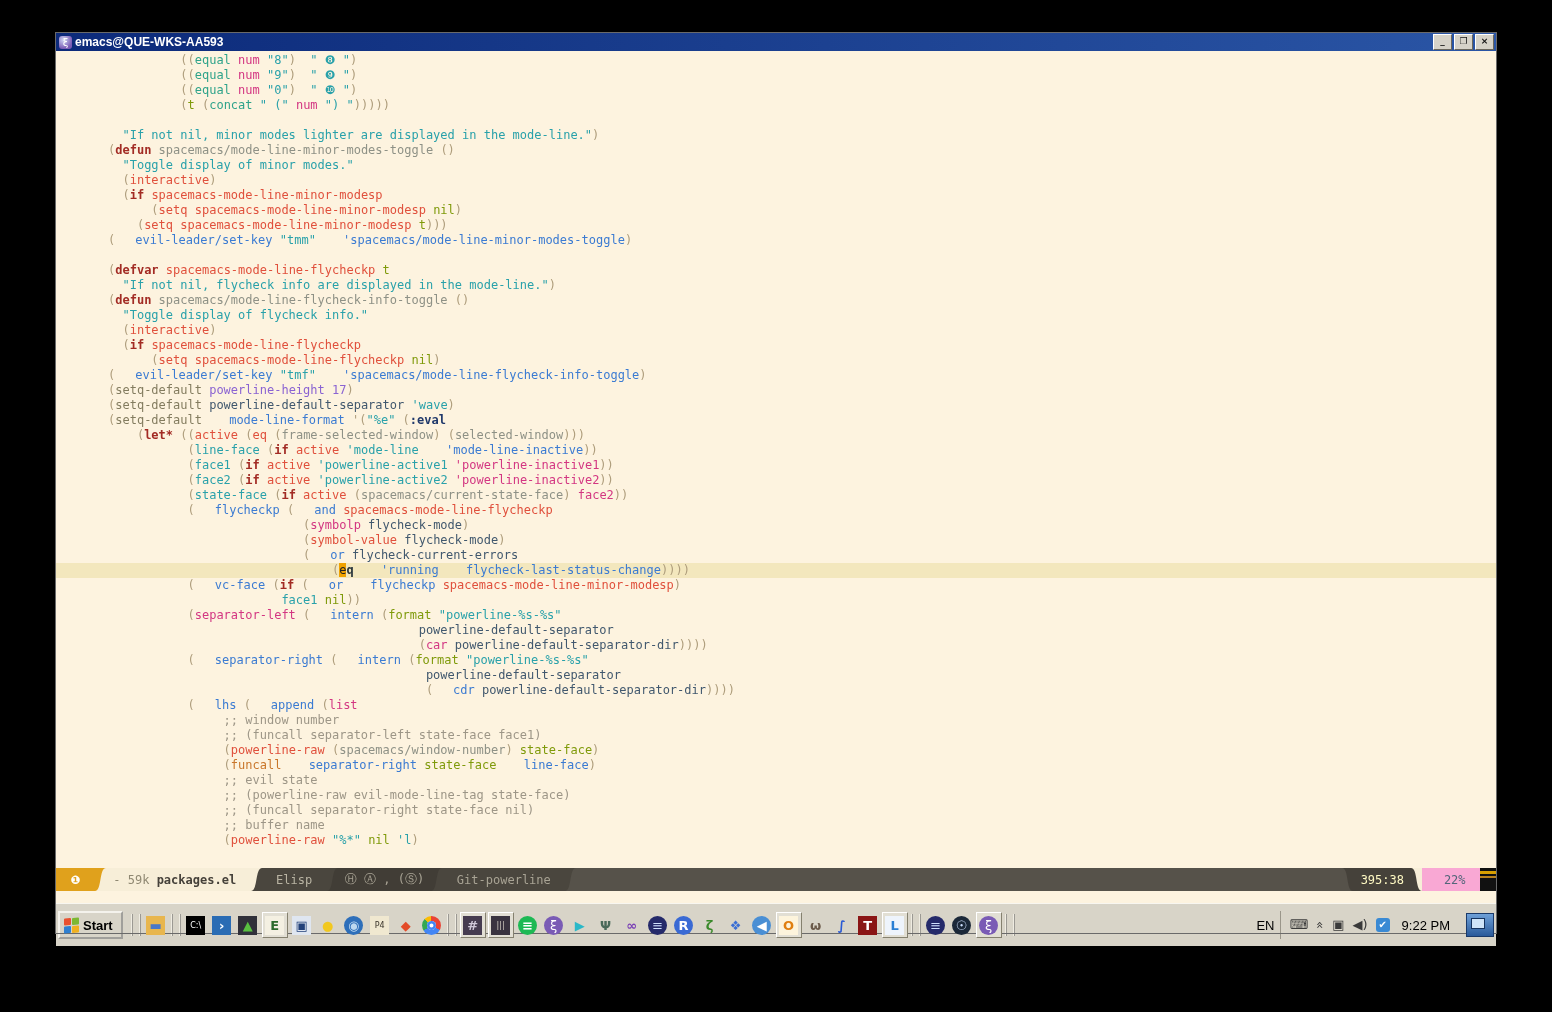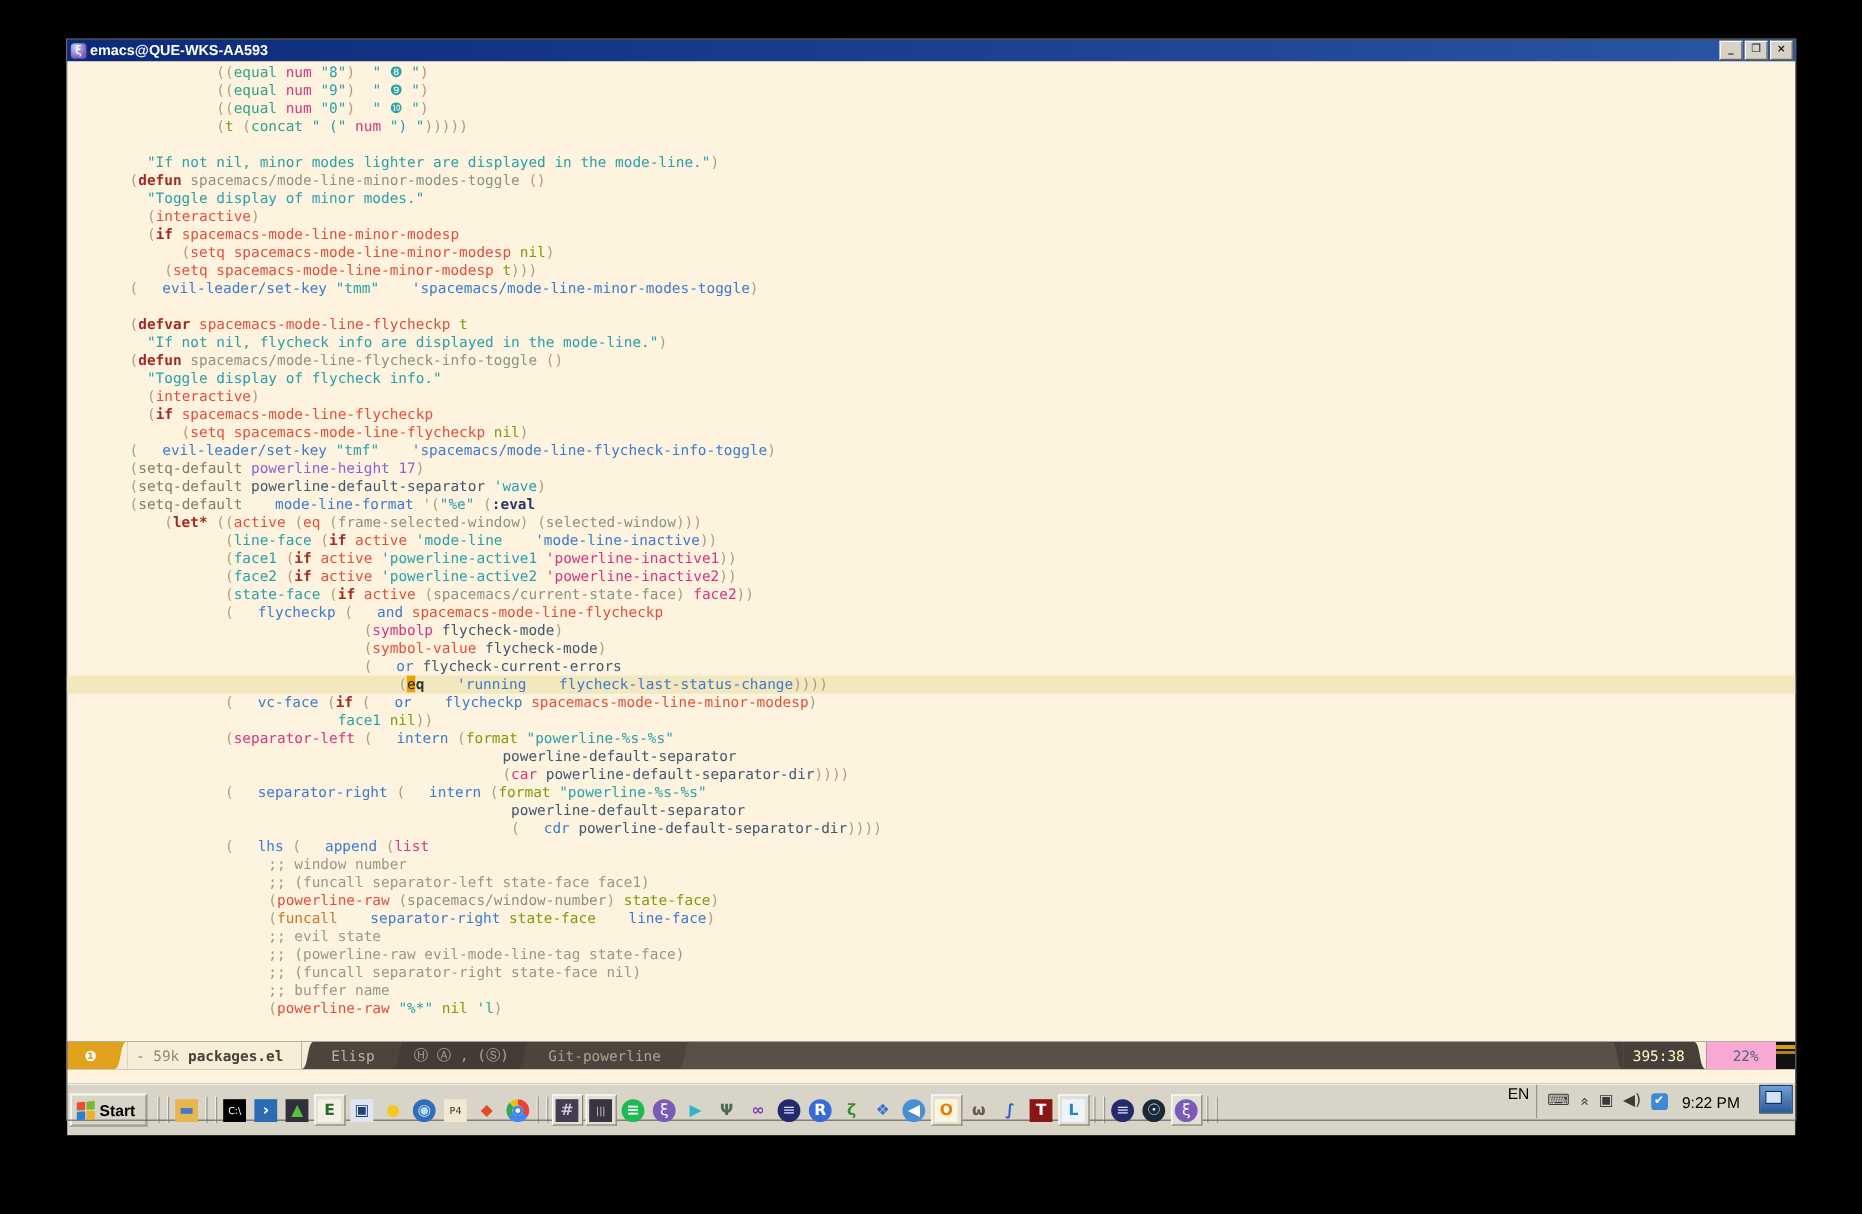--- a/index.html
+++ b/index.html
@@ -58,21 +58,21 @@
   .ql{display:flex;align-items:center;height:30px;}
   .qlicon{width:24px;height:24px;margin:0 1px;display:flex;align-items:center;justify-content:center;position:relative;}
   .qlicon .tile{width:19px;height:19px;display:flex;align-items:center;justify-content:center;
     font-size:13px;line-height:19px;}
   .qlicon.boxed{border:1px solid;border-color:#fff #85816f #85816f #fff;background:#e2dfd4;}
   .tile.round{border-radius:50%;}
   .tile.chrome{border-radius:50%;background:conic-gradient(#ea4335 0 33%,#4285f4 33% 66%,#34a853 66% 87%,#fbbc05 87% 100%);position:relative;}
   .tile.chrome:after{content:"";position:absolute;left:5px;top:5px;width:9px;height:9px;border-radius:50%;
     background:#fff;box-shadow:inset 0 0 0 2.5px #4285f4;}
   .groove{width:6px;height:22px;margin:0 2px;border-left:2px ridge #efece2;border-right:2px ridge #efece2;}
-  .tray{margin-left:auto;display:flex;align-items:flex-start;height:42px;}
+  .tray{margin-left:auto;display:flex;align-items:center;height:42px;}
   .traylang{font-family:"Liberation Sans",sans-serif;font-size:13px;color:#000;padding:0 6px;}
   .traypanel{display:flex;align-items:center;border-left:1px solid #9a968a;padding:2px 4px;height:24px;}
   .trayicon{font-size:13px;color:#3a3a3a;margin:0 4px;line-height:22px;}
   .dropbox{width:14px;height:14px;border-radius:3px;background:#3a8ad4;color:#fff;font-size:10px;line-height:14px;
     text-align:center;margin:0 4px;}
   .clock{font-family:"Liberation Sans",sans-serif;font-size:13px;color:#000;padding:0 10px 0 8px;}
   .showdesk{width:26px;height:22px;background:linear-gradient(#6ea0d8,#2a5a9a);border:1px solid #1a3a6a;
     margin-left:2px;position:relative;}
   .showdesk:after{content:"";position:absolute;left:4px;top:4px;width:12px;height:9px;background:#cfe4f8;
     border:1px solid #15335f;}

